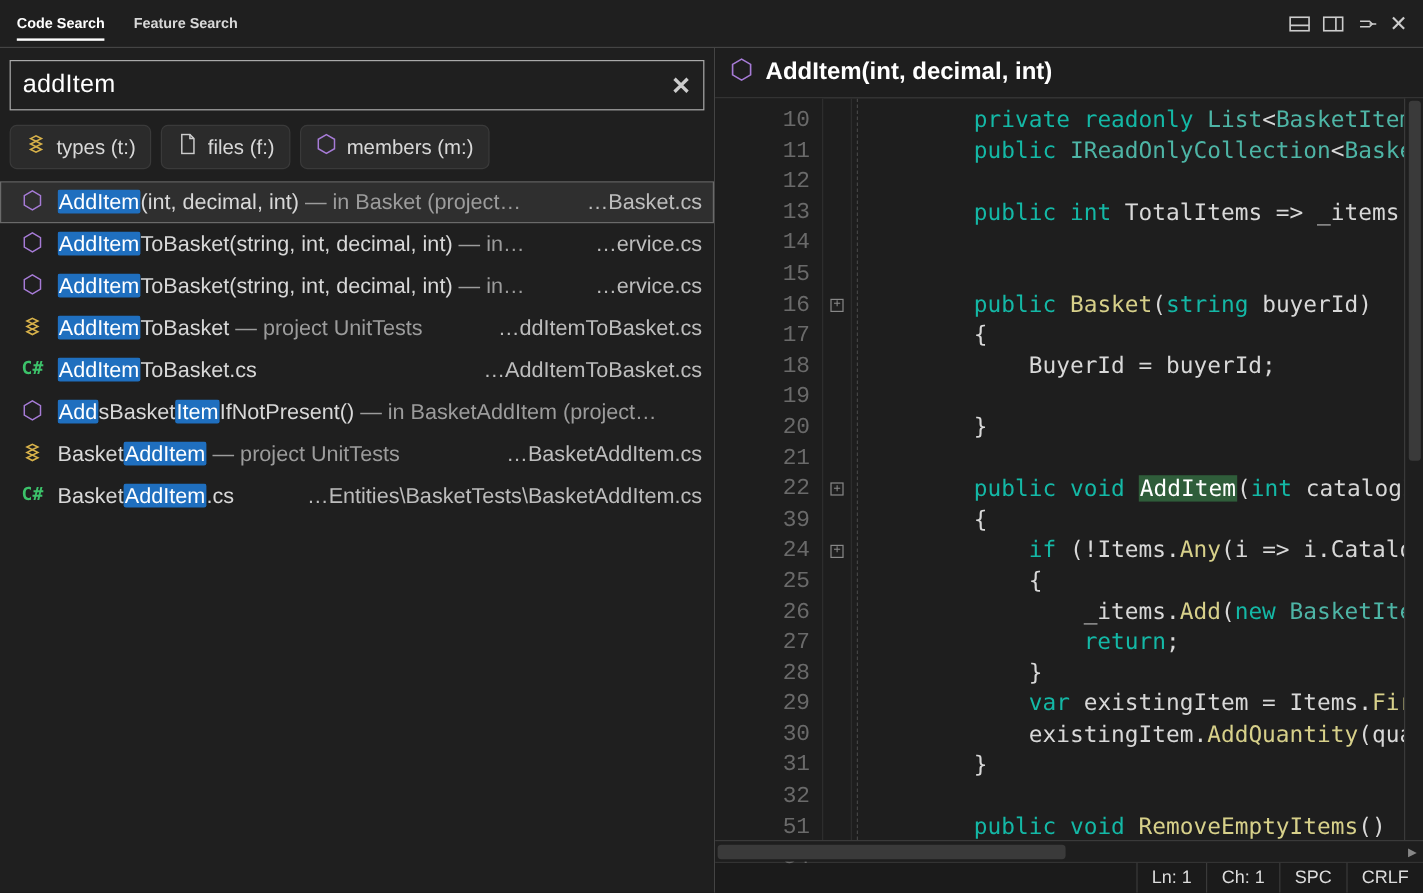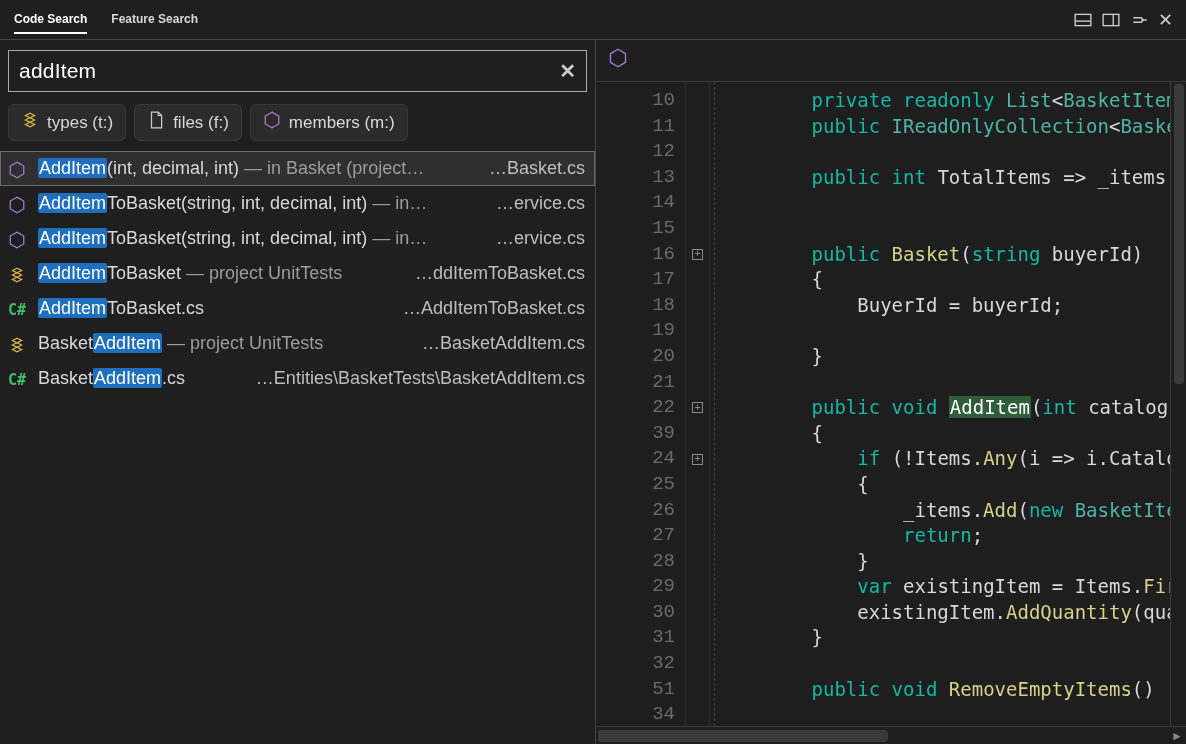--- a/index.html
+++ b/index.html
@@ -51,22 +51,22 @@
   .filters { display:flex; gap:8px; padding:6px 8px 10px;}
   .chip {
     display:flex; align-items:center; gap:8px;
     background:#2b2b2b; border:1px solid #3a3a3a;
     border-radius:6px; padding:6px 12px; cursor:pointer; font-size:17px;
   }
   .chip svg { width:18px; height:18px; }
   
   .results { flex:1; overflow:auto; padding-bottom:4px;}
   .row {
-    display:flex; align-items:flex-end; gap:10px;
-    padding:7px 10px 7px 6px; cursor:pointer; font-size:18px;
+    display:flex; align-items:flex-start; gap:10px;
+    padding:7px 10px 7px 16px; cursor:pointer; font-size:18px;
     white-space:nowrap;
   }
   .row.selected { background:#2f2f2f; outline:1px solid #6a6a6a; outline-offset:-1px;}
   .row .ric { width:22px; display:flex; justify-content:center; align-items:center; flex:none;}
   .row .primary { flex:1; overflow:hidden; text-overflow:ellipsis; }
   .row .secondary { color:#bdbdbd; margin-left:14px;}
   .hl { background:#1f6fbf; color:#fff; border-radius:2px; padding:0 1px;}
   .dash { color:#9c9c9c;}
   .csbadge {
     display:inline-block; color:#3cc26a; font-weight:bold;
@@ -250,20 +250,28 @@
         </div>
         <div class="row">
           <span class="ric">
             <span class="csbadge">C#</span>
           </span>
           <span class="primary"><span class="hl">AddItem</span>ToBasket.cs</span>
           <span class="secondary">…AddItemToBasket.cs</span>
         </div>
         <div class="row">
           <span class="ric">
+            <svg viewBox="0 0 16 16" fill="none" stroke="#a67bd6" stroke-width="1.1" width="18" height="18">
+              <path d="M8 1l6 3.5v7L8 15l-6-3.5v-7z"></path>
+            </svg>
+          </span>
+          <span class="primary"><span class="hl">Add</span>sBasket<span class="hl">Item</span>IfNotPresent() <span class="dash">— in BasketAddItem (project…</span></span>
+        </div>
+        <div class="row">
+          <span class="ric">
             <svg viewBox="0 0 16 16" fill="none" stroke="#d8b24a" stroke-width="1.2" width="18" height="18">
               <path d="M4 4l4-2 4 2-4 2z"></path>
               <path d="M4 8l4-2 4 2-4 2z"></path>
               <path d="M4 12l4-2 4 2-4 2z"></path>
             </svg>
           </span>
           <span class="primary">Basket<span class="hl">AddItem</span> <span class="dash">— project UnitTests</span></span>
           <span class="secondary">…BasketAddItem.cs</span>
         </div>
         <div class="row">
@@ -276,20 +284,21 @@
       </div>
   </div>
 
   <div class="right">
     <div class="prevhead">
       <span class="membericon">
         <svg viewBox="0 0 16 16" fill="none" stroke="#a67bd6" stroke-width="1.1">
             <path d="M8 1l6 3.5v7L8 15l-6-3.5v-7z"></path>
           </svg>
       </span>
+      <span>AddItem(int, decimal, int)</span>
     </div>
     <div class="codewrap">
       <div class="gutter" id="gutter">
           <div class="ln">10</div>
           <div class="ln">11</div>
           <div class="ln">12</div>
           <div class="ln">13</div>
           <div class="ln">14</div>
           <div class="ln">15</div>
           <div class="ln">16</div>
@@ -348,14 +357,20 @@
       <div class="code" id="code"><div class="codeinner" id="codeinner"><div>        <span class="kw">private</span> <span class="kw">readonly</span> <span class="type">List</span><span class="id">&lt;</span><span class="type">BasketItem</span></div><div>        <span class="kw">public</span> <span class="type">IReadOnlyCollection</span><span class="id">&lt;</span><span class="type">BasketI</span></div><div>&nbsp;</div><div>        <span class="kw">public</span> <span class="kw">int</span> <span class="id">TotalItems =&gt; _items.</span></div><div>&nbsp;</div><div>&nbsp;</div><div>        <span class="kw">public</span> <span class="fn">Basket</span><span class="id">(</span><span class="kw">string</span> <span class="id">buyerId)</span></div><div>        <span class="id">{</span></div><div>            <span class="id">BuyerId = buyerId;</span></div><div>&nbsp;</div><div>        <span class="id">}</span></div><div>&nbsp;</div><div>        <span class="kw">public</span> <span class="kw">void</span> <span class="fn callmark">AddItem</span><span class="id">(</span><span class="kw">int</span> <span class="id">catalogIte</span></div><div>        <span class="id">{</span></div><div>            <span class="kw">if</span> <span class="id">(!Items.</span><span class="fn">Any</span><span class="id">(i =&gt; i.CatalogI</span></div><div>            <span class="id">{</span></div><div>                <span class="id">_items.</span><span class="fn">Add</span><span class="id">(</span><span class="kw">new</span> <span class="type">BasketItem</span></div><div>                <span class="kw">return</span><span class="id">;</span></div><div>            <span class="id">}</span></div><div>            <span class="kw">var</span> <span class="id">existingItem = Items.</span><span class="fn">First</span></div><div>            <span class="id">existingItem.</span><span class="fn">AddQuantity</span><span class="id">(quant</span></div><div>        <span class="id">}</span></div><div>&nbsp;</div><div>        <span class="kw">public</span> <span class="kw">void</span> <span class="fn">RemoveEmptyItems</span><span class="id">()</span></div></div><div class="indentline" style="left: 4px;"></div></div>
       <div class="vscroll">
           <div class="thumb"></div>
         </div>
     </div>
     <div class="hscroll">
       <div class="arrow" style="left:0">◄</div>
       <div class="thumb"></div>
       <div class="arrow r">►</div>
     </div>
+    <div class="status">
+      <div class="cell">Ln: 1</div>
+      <div class="cell">Ch: 1</div>
+      <div class="cell">SPC</div>
+      <div class="cell">CRLF</div>
+    </div>
   </div>
 </div>
 
 </body></html>

